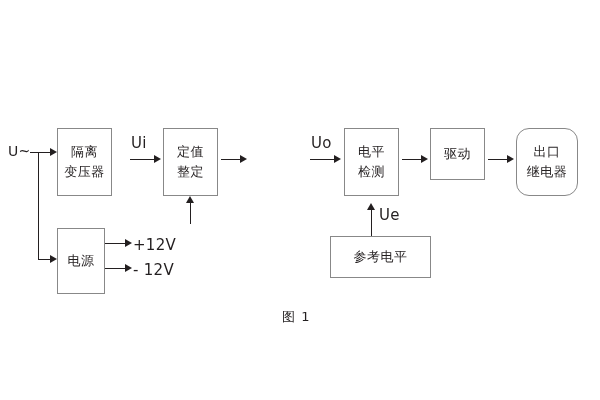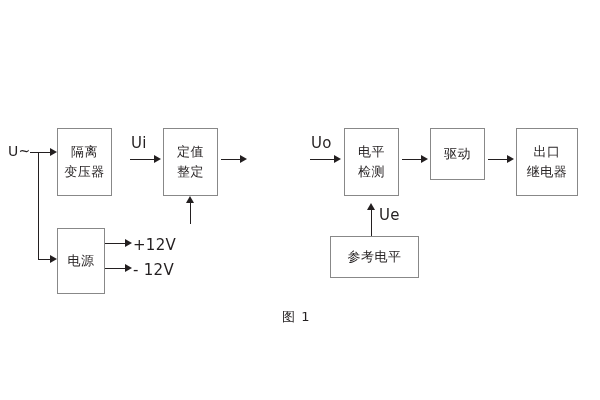--- a/index.html
+++ b/index.html
@@ -135,42 +135,42 @@
   <div class="hline" style="left:402px; top:159px; width:19px;"></div>
   <div class="arrow-right" style="left:421px; top:155px;"></div>
 
   <div class="box" style="left:430px; top:128px; width:55px; height:52px;">
     <span class="ln">驱动</span>
   </div>
 
   <div class="hline" style="left:488px; top:159px; width:19px;"></div>
   <div class="arrow-right" style="left:507px; top:155px;"></div>
 
-  <div class="box" style="left:516px; top:128px; width:62px; height:68px;">
+  <div class="box" style="left:516px; top:128px; width:62px; height:68px;border-radius:13px;">
     <span class="ln">出口</span>
     <span class="ln">继电器</span>
   </div>
 
   <div class="box" style="left:57px; top:228px; width:48px; height:66px;">
     <span class="ln">电源</span>
   </div>
 
   <div class="hline" style="left:105px; top:243px; width:20px;"></div>
   <div class="arrow-right" style="left:125px; top:239px;"></div>
   <span class="label" style="left:133px; top:236px;">+12V</span>
 
   <div class="hline" style="left:105px; top:268px; width:20px;"></div>
   <div class="arrow-right" style="left:125px; top:264px;"></div>
   <span class="label" style="left:133px; top:261px;">- 12V</span>
 
 
   <div class="vline" style="left:190px; top:203px; height:21px;"></div>
   <div class="arrow-up" style="left:186px; top:196px;"></div>
 
-  <div class="box" style="left:330px; top:236px; width:89px; height:42px;">
+  <div class="box" style="left:330px; top:236px; width:101px; height:42px;">
     <span class="ln">参考电平</span>
   </div>
 
   <div class="vline" style="left:371px; top:210px; height:26px;"></div>
   <div class="arrow-up" style="left:367px; top:203px;"></div>
   <span class="label" style="left:379px; top:206px;">Ue</span>
 
   <span class="caption" style="left:282px; top:292px;margin-top:16px;">图 1</span>
 
 </div>

